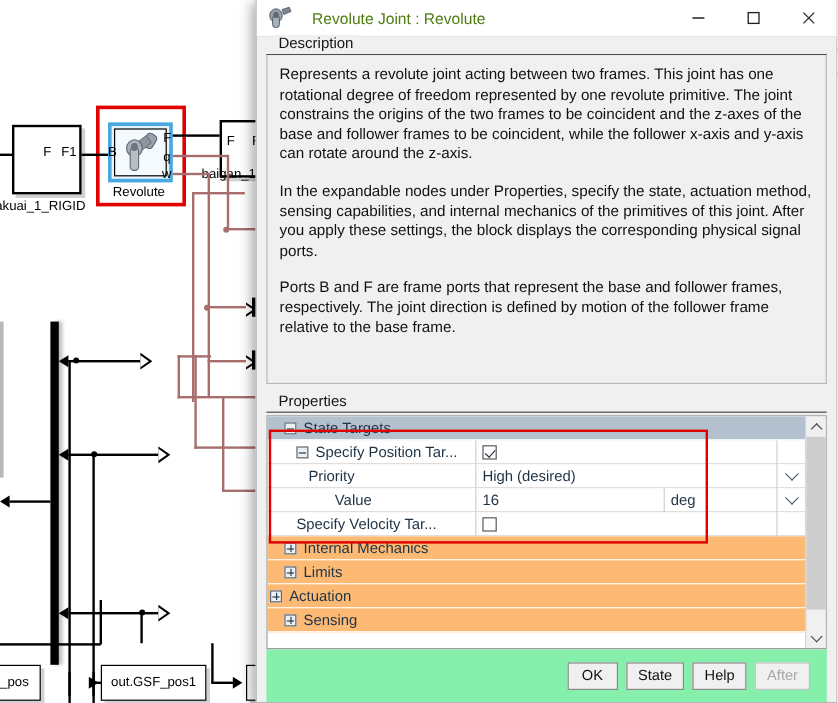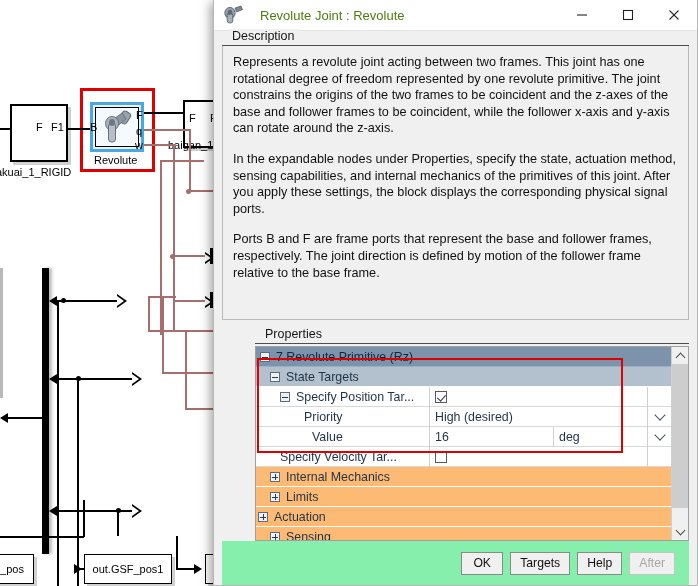--- a/index.html
+++ b/index.html
@@ -86,21 +86,21 @@
   }
 
   .desc-box {
     border:1px solid #b9b9b9; border-top:none; background:#f0f0f0;
     padding:8px 10px 4px 10px; font-size:12.7px; line-height:16.6px; color:#111;
     height:274px; overflow:hidden;
   }
   .desc-box p { margin:0 0 14px 0; }
   .desc-box p:last-child { margin-bottom:0; }
 
-  .props-wrap { margin-top:14px; position:relative; flex:1; min-height:0; display:flex; flex-direction:column;margin-left:33px;}
+  .props-wrap { margin-top:14px; position:relative; flex:1; min-height:0; display:flex; flex-direction:column;}
   .tree {
     flex:1; border:1px solid #a0a0a0; background:#fff; display:flex; min-height:0;
     overflow:hidden;
   }
   .tree-rows { flex:1; min-width:0; }
   .trow { height:20px; display:flex; align-items:center; font-size:12.4px; color:#1f3347;
           border-bottom:1px solid #ffffff; }
   .trow.hdr  { background:#7c93ab; color:#15263a; border-bottom:1px solid #9cb0c4;}
   .trow.sub  { background:#b3c0cd; }
   .trow.cat  { background:#fdba74; }
@@ -320,44 +320,38 @@
           <p>Ports B and F are frame ports that represent the base and follower frames, respectively. The joint direction is defined by motion of the follower frame relative to the base frame.</p>
         </div>
       </div>
 
       <div class="props-wrap">
         <div class="group-legend" style="top:-7px;">Properties</div>
         <div class="group-line" style="margin-top:9px;"></div>
 
         <div class="tree" style="margin-top:2px;">
           <div class="tree-rows" id="tree-rows">
-              <div class="trow hdr">
-                <div class="cell-name" style="padding-left: 4px;">
-                  <span class="exp"></span>
-                  <span class="lbl">7 Revolute Primitive (Rz)</span>
-                </div>
-              </div>
               <div class="trow sub">
                 <div class="cell-name" style="padding-left: 14px;">
                   <span class="exp"></span>
                   <span class="lbl">State Targets</span>
                 </div>
               </div>
               <div class="trow leaf">
                 <div class="cell-name" style="padding-left: 24px;">
                   <span class="exp"></span>
                   <span class="lbl">Specify Position Tar...</span>
                 </div>
                 <div class="cell-val">
                   <span class="chk on"></span>
                 </div>
                 <div class="cell-drop"></div>
               </div>
               <div class="trow leaf">
-                <div class="cell-name" style="padding-left: 48px;">
+                <div class="cell-name" style="padding-left: 34px;">
                   <span class="lbl">Priority</span>
                 </div>
                 <div class="cell-val">High (desired)</div>
                 <div class="cell-drop">
                   <span class="chev"></span>
                 </div>
               </div>
               <div class="trow leaf">
                 <div class="cell-name" style="padding-left: 56px;">
                   <span class="lbl">Value</span>
@@ -411,19 +405,19 @@
                 <div class="vs-arrow-dn"></div>
               </div>
           </div>
         </div>
 
         <div class="red-outline-props" style="left:2px; top:24px; width:366px; height:95px;"></div>
       </div>
 
       <div class="btnbar" id="btnbar">
           <div class="dbtn">OK</div>
-          <div class="dbtn">Targets</div>
+          <div class="dbtn">State</div>
           <div class="dbtn">Help</div>
           <div class="dbtn disabled">After</div>
         </div>
     </div>
   </div>
 </div>
 
 </body></html>

